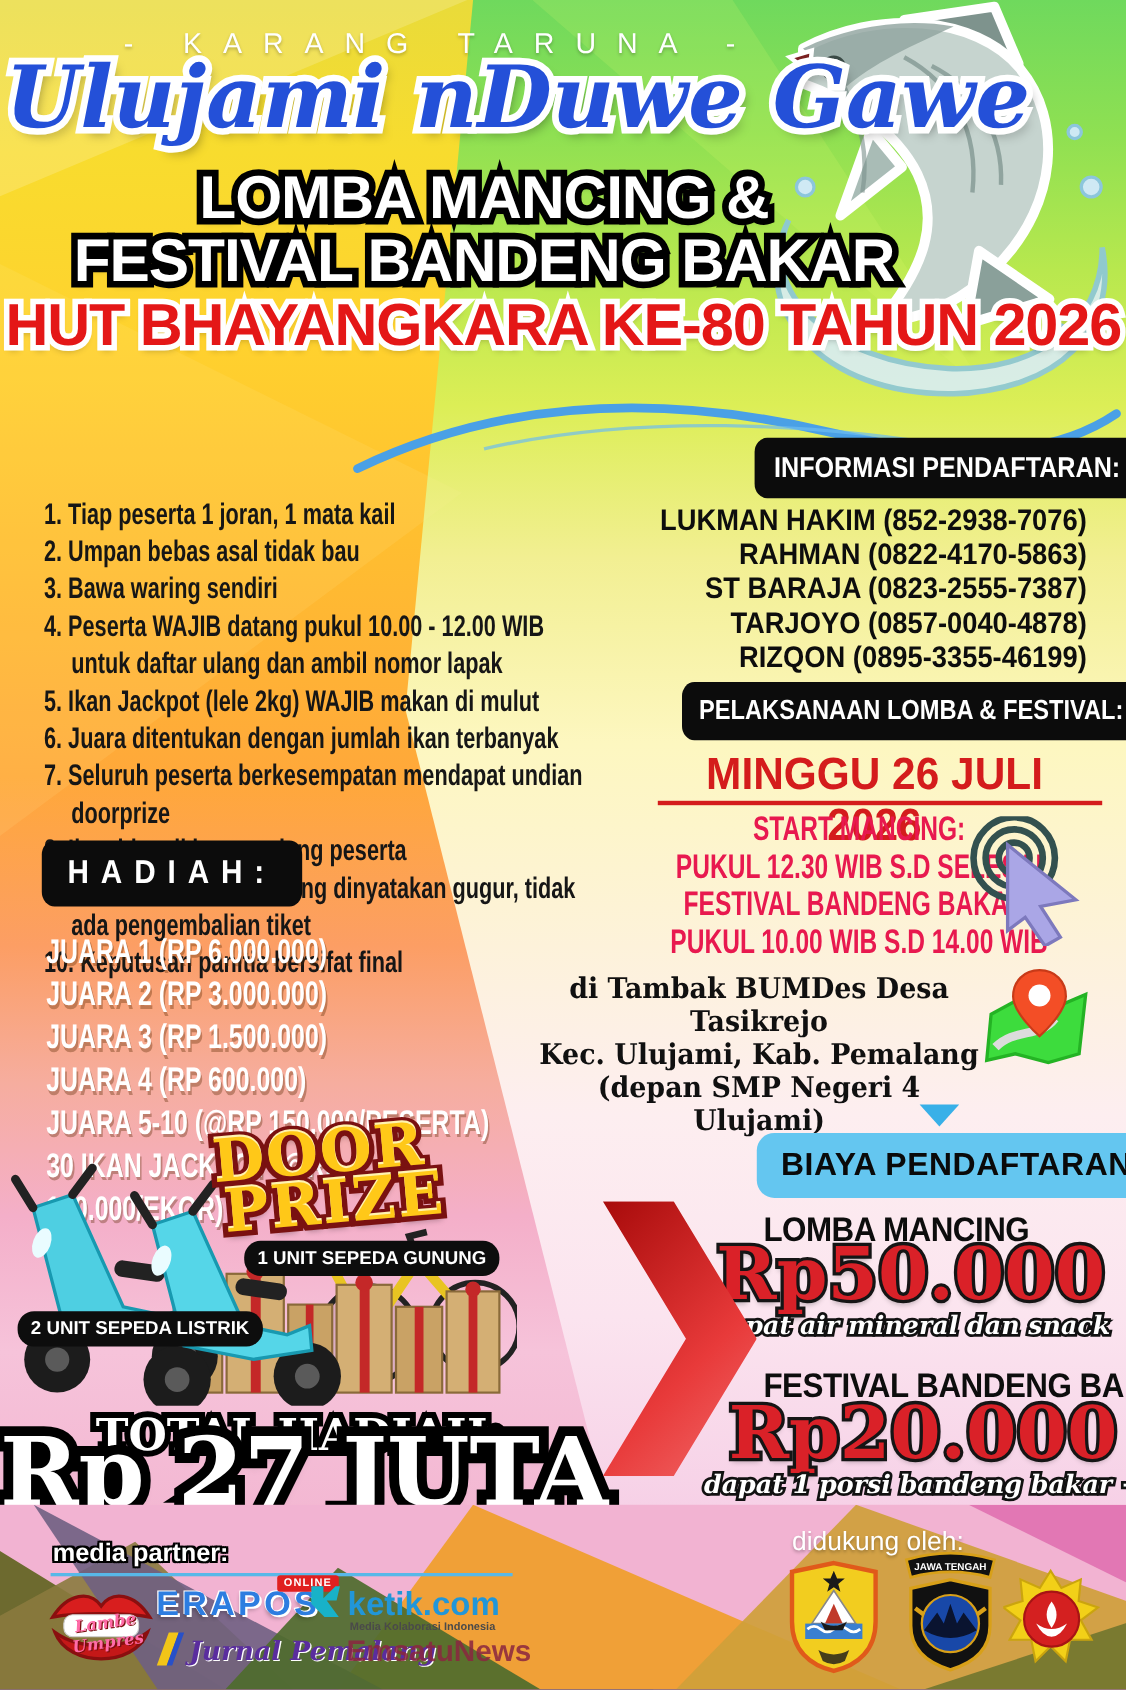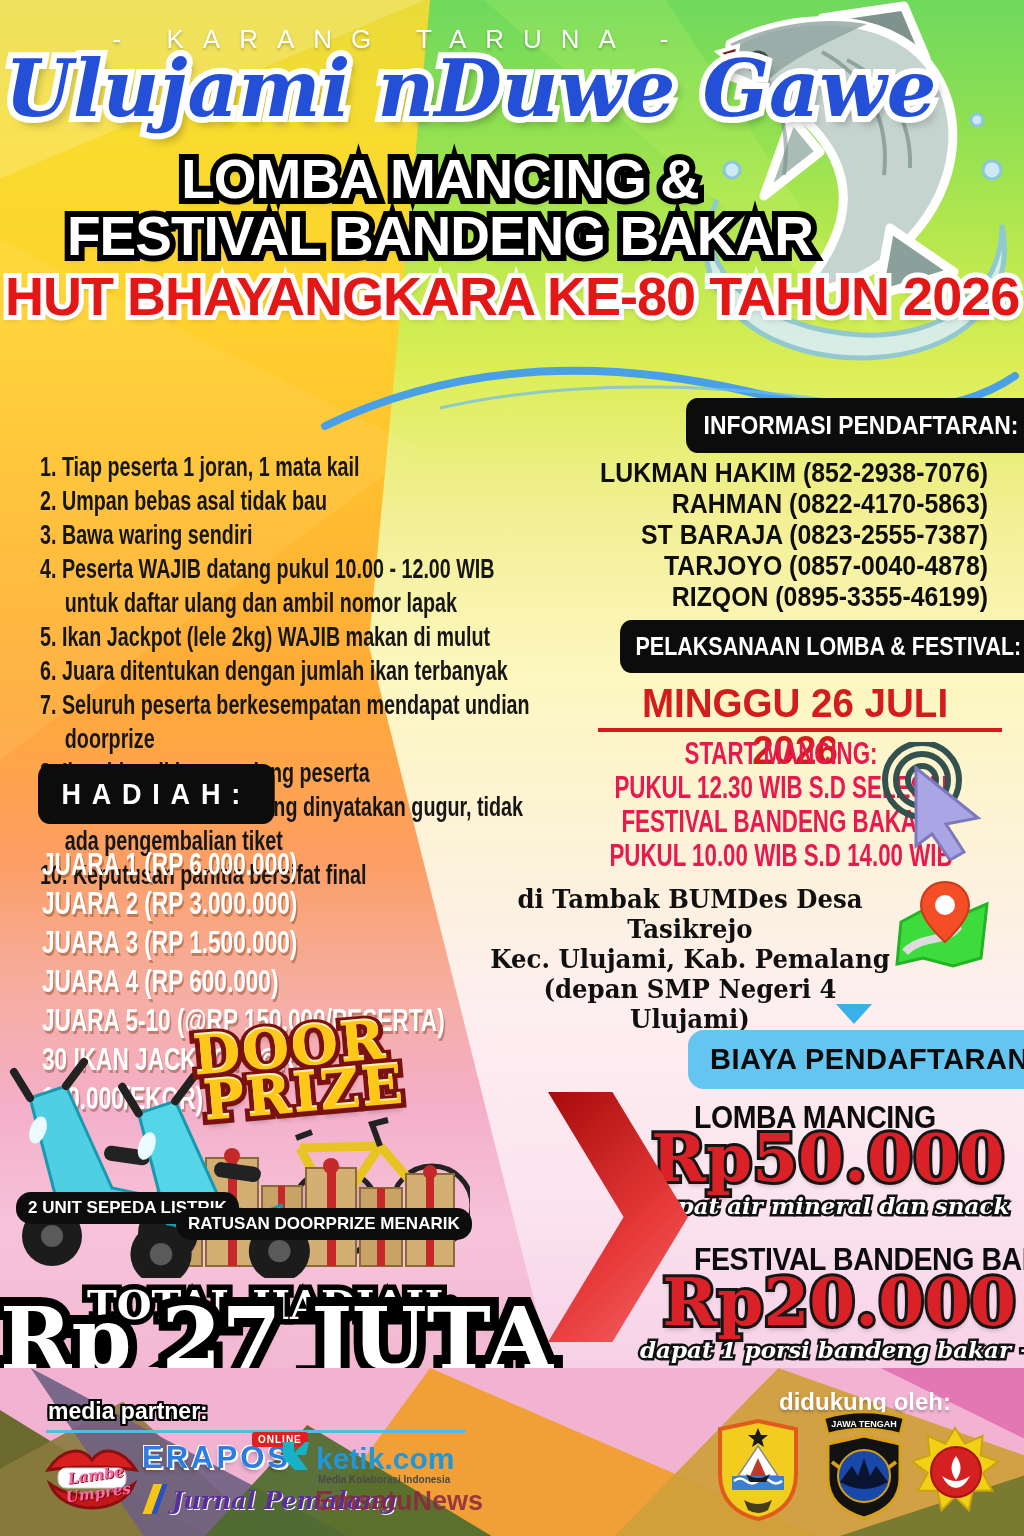--- a/index.html
+++ b/index.html
@@ -99,21 +99,21 @@
   .total-label .st{-webkit-text-stroke:11px #000;}
   .total-label .fi{color:#fff;}
   .total-amount{left:0;top:1293px;width:545px;text-align:center;font-family:"DejaVu Serif",serif;
         font-weight:bold;font-size:86px;}
   .total-amount .st{-webkit-text-stroke:18px #000;text-shadow:0 6px 10px rgba(0,0,0,.4);}
   .total-amount .fi{color:#fff;}
   
   .osh-thin{text-shadow:-2px -2px 0 #000,2px -2px 0 #000,-2px 2px 0 #000,2px 2px 0 #000,0 2px 0 #000,2px 0 0 #000,0 -2px 0 #000,-2px 0 0 #000;}
   .mp-label{left:48px;top:1398px;font-size:23px;font-weight:bold;color:#fff;}
   .mp-line{left:46px;top:1430px;width:420px;height:3px;background:#58b8e8;}
-  .sup-label{left:720px;top:1388px;width:290px;text-align:center;font-size:24px;font-weight:bold;color:#fff;
+  .sup-label{left:720px;top:1388px;width:290px;text-align:left;font-size:24px;font-weight:normal;color:#fff;
         text-shadow:0 2px 3px rgba(0,0,0,.3);}
   .erapos{left:142px;top:1440px;font-size:31px;font-weight:900;letter-spacing:3px;color:#2d7de0;
         text-shadow:2px 2px 0 #fff,-1px -1px 0 #fff,0 3px 4px rgba(0,0,0,.3);}
   .erapos-badge{left:252px;top:1432px;background:#e02020;color:#fff;font-size:10px;font-weight:bold;
         padding:2px 6px;border-radius:3px;letter-spacing:1px;}
   .ketik{left:316px;top:1442px;font-size:30px;font-weight:bold;color:#2196d8;}
   .ketik-tag{left:318px;top:1474px;font-size:10px;color:#4a4a4a;font-weight:bold;}
   .jurnal{left:172px;top:1486px;font-family:"DejaVu Serif",serif;font-style:italic;font-weight:bold;
         font-size:24px;color:#5a2d9e;text-shadow:1px 1px 0 #fff;}
   .jurnal-slash1{left:148px;top:1484px;width:9px;height:30px;background:#f2c518;transform:skewX(-20deg);}
@@ -256,22 +256,22 @@
   <div class="abs dp-title" style="left:168px;top:1030px;">
     <div class="ol dp-line" style="left:0;top:0;">
       <span class="st">DOOR</span>
       <span class="fi">DOOR</span>
     </div>
     <div class="ol dp-line" style="left:10px;top:46px;">
       <span class="st">PRIZE</span>
       <span class="fi">PRIZE</span>
     </div>
   </div>
+  <div class="mini-pill" style="left:222px;top:1128px;">1 UNIT SEPEDA GUNUNG</div>
   <div class="mini-pill" style="left:16px;top:1192px;">2 UNIT SEPEDA LISTRIK</div>
-  <div class="mini-pill" style="left:176px;top:1208px;">RATUSAN DOORPRIZE MENARIK</div>
 
   <div class="ol total-label">
     <span class="st">TOTAL HADIAH:</span>
     <span class="fi">TOTAL HADIAH:</span>
   </div>
   <div class="ol total-amount">
     <span class="st">Rp 27 JUTA</span>
     <span class="fi">Rp 27 JUTA</span>
   </div>
 

